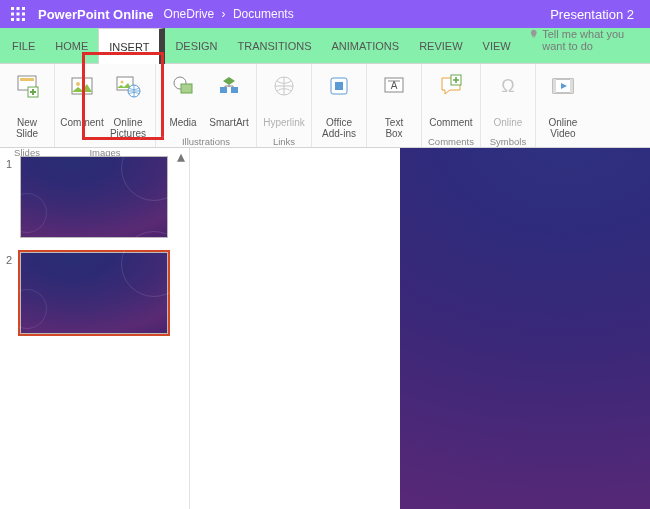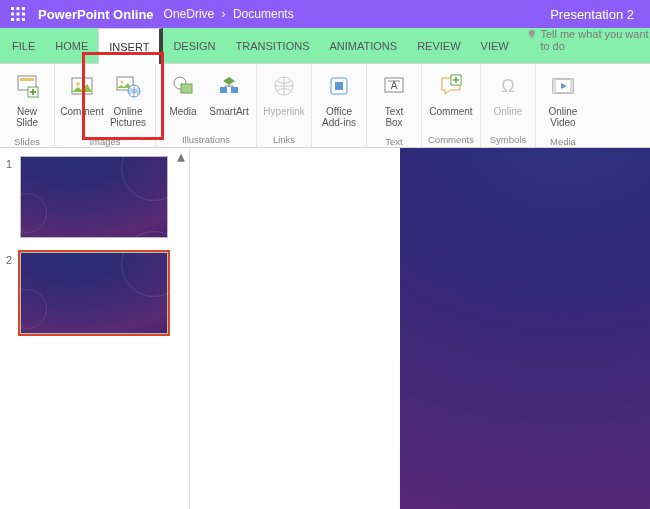--- a/index.html
+++ b/index.html
@@ -12,33 +12,33 @@
   .app-name { font-weight: 600; padding: 0 10px 0 2px; }
   .breadcrumb { opacity: .95; font-size: 12px; }
   .breadcrumb .sep { padding: 0 4px; }
   .spacer { flex: 1; }
   .presentation-name { padding-right: 16px; font-size: 13px; }
 
   
   .tabs { height: 36px; display: flex; align-items: stretch; border-bottom: 1px solid #d4d4d4; font-size: 11px; color: #555; background:#86efac; }
   .tab { padding: 0 10px; display: flex; align-items: center; text-transform: uppercase; cursor: pointer; }
   .tab.first { padding-left: 12px; }
-  .tab.active { background:#fff; border-top:1px solid #d4d4d4; border-left:1px solid #d4d4d4; border-right:4px solid #404040; margin-bottom:-1px; color:#333; }
+  .tab.active { background:#fff; border-top:1px solid #d4d4d4; border-left:1px solid #d4d4d4; border-right:6px solid #404040; margin-bottom:-1px; color:#333; }
   .tell-me { display:flex; align-items:flex-start; color:#7a7a7a; padding-left:8px; font-size:11px; }
   .tell-me svg { width:12px; height:12px; margin-right:4px; }
 
   
   .ribbon { height: 84px; display:flex; background:#fbfbfb; border-bottom:1px solid #d4d4d4; }
   .group { display:flex; flex-direction:column; align-items:center; border-right:1px solid #e6e6e6; padding: 4px 6px 2px 6px; }
   .group .items { display:flex; gap:4px; flex:1; }
   .ritem { display:flex; flex-direction:column; align-items:center; justify-content:flex-start; width:42px; cursor:pointer; padding-top:2px; }
   .ritem.disabled { opacity:.45; cursor:default; }
   .ritem .iconbox { width:32px; height:32px; display:flex; align-items:center; justify-content:center; }
   .ritem .iconbox svg { width:26px; height:26px; }
-  .ritem .lbl { font-size:10px; color:#555; text-align:center; line-height:11px; margin-top:4px; white-space:pre-line; }
+  .ritem .lbl { font-size:10px; color:#555; text-align:center; line-height:11px; margin-top:15px; white-space:pre-line; }
   .group .caption { font-size:9.5px; color:#888; margin-top:8px; }
 
   
   .highlight { position:absolute; border:3px solid #e02b2b; pointer-events:none; }
 
   
   .workspace { display:flex; height: calc(509px - 28px - 26px - 84px); background:#fff; }
   .thumb-pane { width:190px; border-right:1px solid #e1e1e1; position:relative; padding:8px 6px; }
   .thumb-scroll-arrow { position:absolute; top:2px; right:2px; width:12px; height:12px; display:flex; align-items:center; justify-content:center; color:#777; cursor:pointer; }
   .tslot { display:flex; align-items:flex-start; margin-bottom:14px; }

